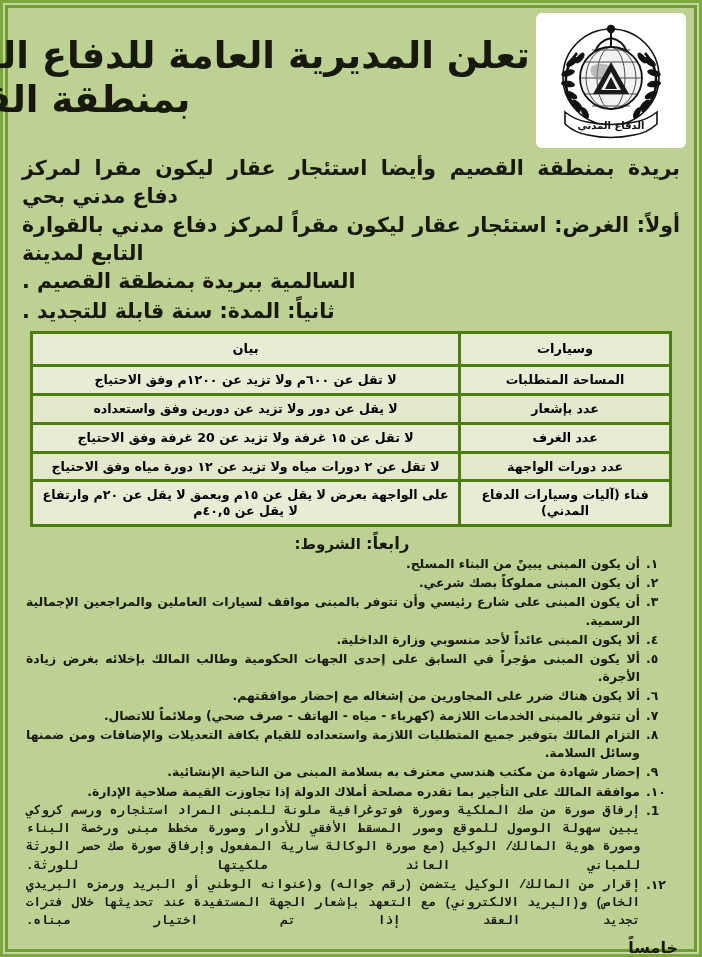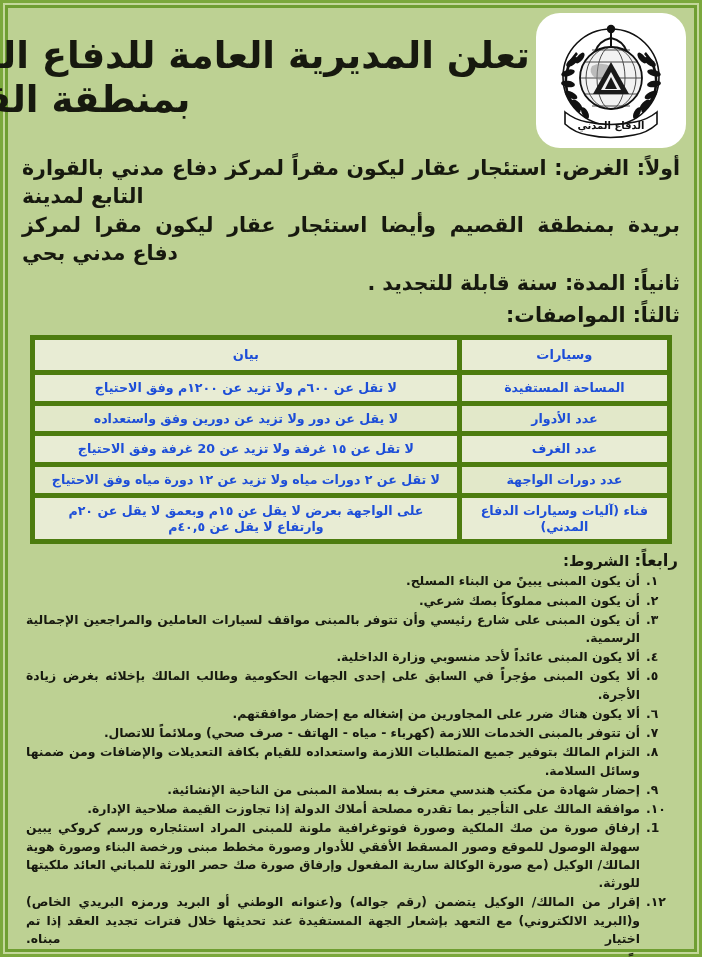--- a/index.html
+++ b/index.html
@@ -46,21 +46,21 @@
   .header {
     display: flex;
     align-items: stretch;
     gap: 6px;
     height: 135px;
     flex: 0 0 auto;
   }
   .emblem-box {
     width: 150px;
     background: #ffffff;
-    border-radius: 24px;
+    border-radius: 6px;
     display: flex;
     align-items: center;
     justify-content: center;
     flex: 0 0 150px;
   }
   .emblem-box svg { display: block; }
 
   .header-title {
     flex: 1 1 auto;
     display: flex;
@@ -93,63 +93,63 @@
     text-align: justify;
     text-align-last: left;
     direction: rtl;
   }
   .purpose p.ln2 { text-align: left; }
   .sec-line {
     font-size: 20.5px;
     font-weight: bold;
     color: #17190f;
     line-height: 1.5;
-    text-align: right;
+    text-align: left;
     direction: rtl;
     margin-top: 1px;
   }
 
   
   .table-wrap {
     padding: 4px 14px 0 14px;
     flex: 0 0 auto;
   }
   table.spec {
     width: 100%;
     border-collapse: collapse;
     background: #e8ecd4;
     direction: rtl;
     border: 1px solid #9aa87a;
   }
   table.spec th,
   table.spec td {
-    border: 5px solid #4d7c0f;
+    border: 3px solid #4d7c0f;
     padding: 5px 8px;
     text-align: center;
     font-size: 12.6px;
     font-weight: bold;
-    color: #1d4ed8;
+    color: #000000;
     line-height: 1.25;
     margin-left: 12px;
   }
   table.spec th { font-size: 13px; padding: 7px 8px; }
   table.spec .col-comp { width: 33%; }
   table.spec tr.alt td { background: #e2e8c9; }
 
   
   .conditions {
     padding: 7px 8px 0 10px;
     flex: 1 1 auto;
     direction: rtl;
   }
   .cond-head {
     font-size: 15px;
     font-weight: bold;
     color: #17190f;
-    text-align: right;
+    text-align: center;
     margin-bottom: 2px;
   }
   .cond-head .ord { font-size: 16.5px; }
 
   ol.cond-list {
     list-style: none;
     padding: 0 8px 0 0;
   }
   ol.cond-list li {
     display: flex;
@@ -165,21 +165,21 @@
     flex: 0 0 30px;
     text-align: left;
     padding-left: 6px;
     white-space: nowrap;
   }
   ol.cond-list li .txt {
     flex: 1 1 auto;
     text-align: justify;
     text-align-last: right;
   }
-  ol.cond-list li.justified .txt { text-align-last: justify; }
+  ol.cond-list li.justified .txt { text-align-last: justify; font-family: Liberation Mono, monospace; }
 
   
   .footer {
     padding: 4px 8px 4px 8px;
     direction: rtl;
     flex: 0 0 auto;
   }
   .footer .f-line1 {
     font-size: 12.4px;
     font-weight: bold;
@@ -263,41 +263,41 @@
           </g>
         </svg>
       </div>
       <div class="header-title">
         <div class="line">تعلن المديرية العامة للدفاع المدني</div>
         <div class="line">بمنطقة القصيم</div>
       </div>
     </div>
 
     <div class="purpose">
+      <p>بريدة بمنطقة القصيم وأيضا استئجار عقار ليكون مقرا لمركز دفاع مدني بحي</p>
       <p>أولاً: الغرض: استئجار عقار ليكون مقراً لمركز دفاع مدني بالقوارة التابع لمدينة</p>
-      <p>بريدة بمنطقة القصيم وأيضا استئجار عقار ليكون مقرا لمركز دفاع مدني بحي</p>
+      <p class="ln2">السالمية ببريدة بمنطقة القصيم .</p>
       <div class="sec-line">ثانياً: المدة: سنة قابلة للتجديد .</div>
-      <div class="sec-line">ثالثاً: المواصفات:</div>
     </div>
 
     <div class="table-wrap">
       <table class="spec">
         <thead>
           <tr>
             <th class="col-comp">وسيارات</th>
             <th>بيان</th>
           </tr>
         </thead>
         <tbody>
           <tr>
-            <td class="col-comp">المساحة المستفيدة</td>
+            <td class="col-comp">المساحة المتطلبات</td>
             <td>لا تقل عن ٦٠٠م ولا تزيد عن ١٢٠٠م وفق الاحتياج</td>
           </tr>
           <tr class="alt">
-            <td class="col-comp">عدد الأدوار</td>
+            <td class="col-comp">عدد بإشعار</td>
             <td>لا يقل عن دور ولا تزيد عن دورين وفق واستعداده</td>
           </tr>
           <tr>
             <td class="col-comp">عدد الغرف</td>
             <td>لا تقل عن ١٥ غرفة ولا تزيد عن 20 غرفة وفق الاحتياج</td>
           </tr>
           <tr class="alt">
             <td class="col-comp">عدد دورات الواجهة</td>
             <td>لا تقل عن ٢ دورات مياه ولا تزيد عن ١٢ دورة مياه وفق الاحتياج</td>
           </tr>

